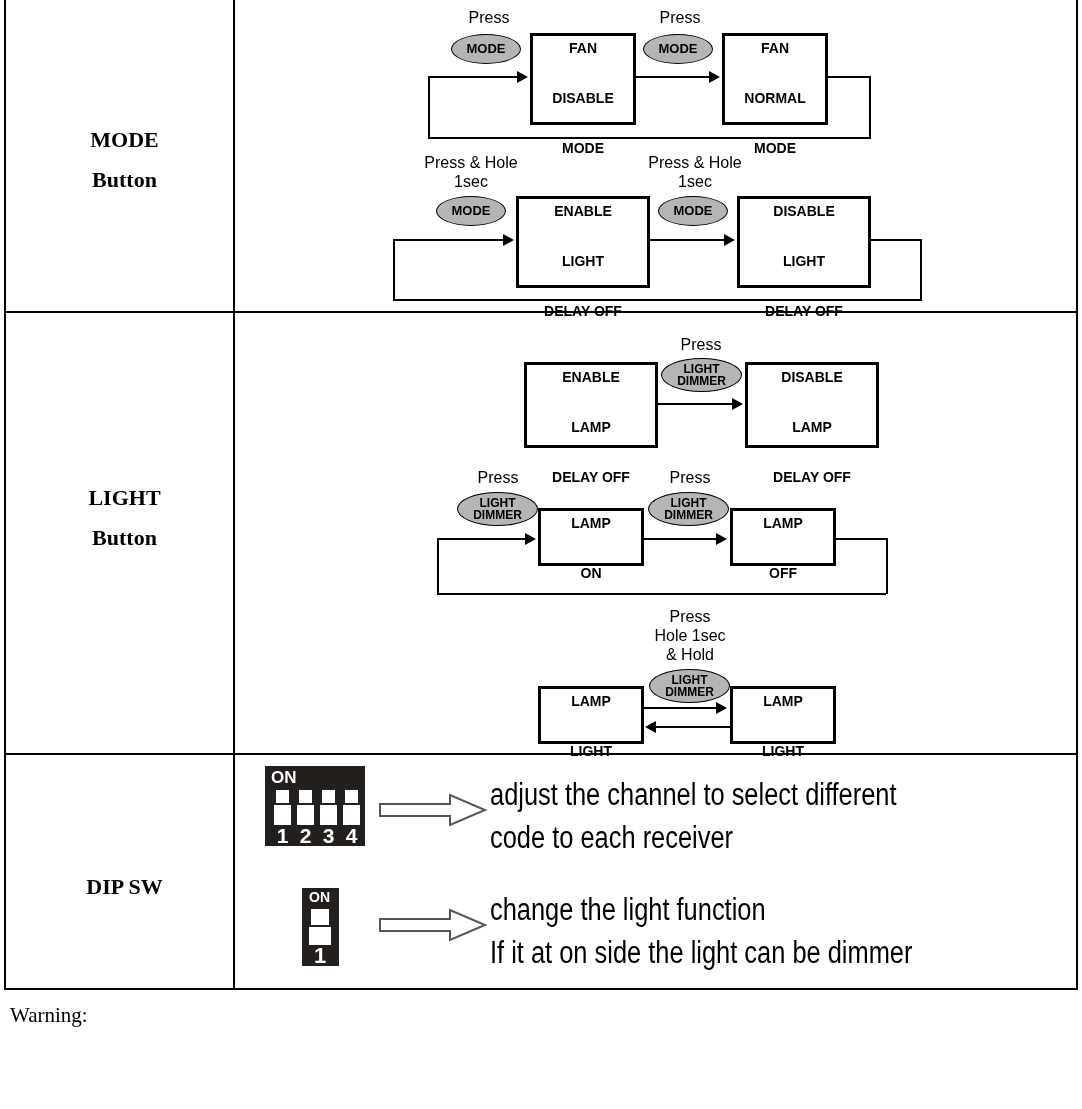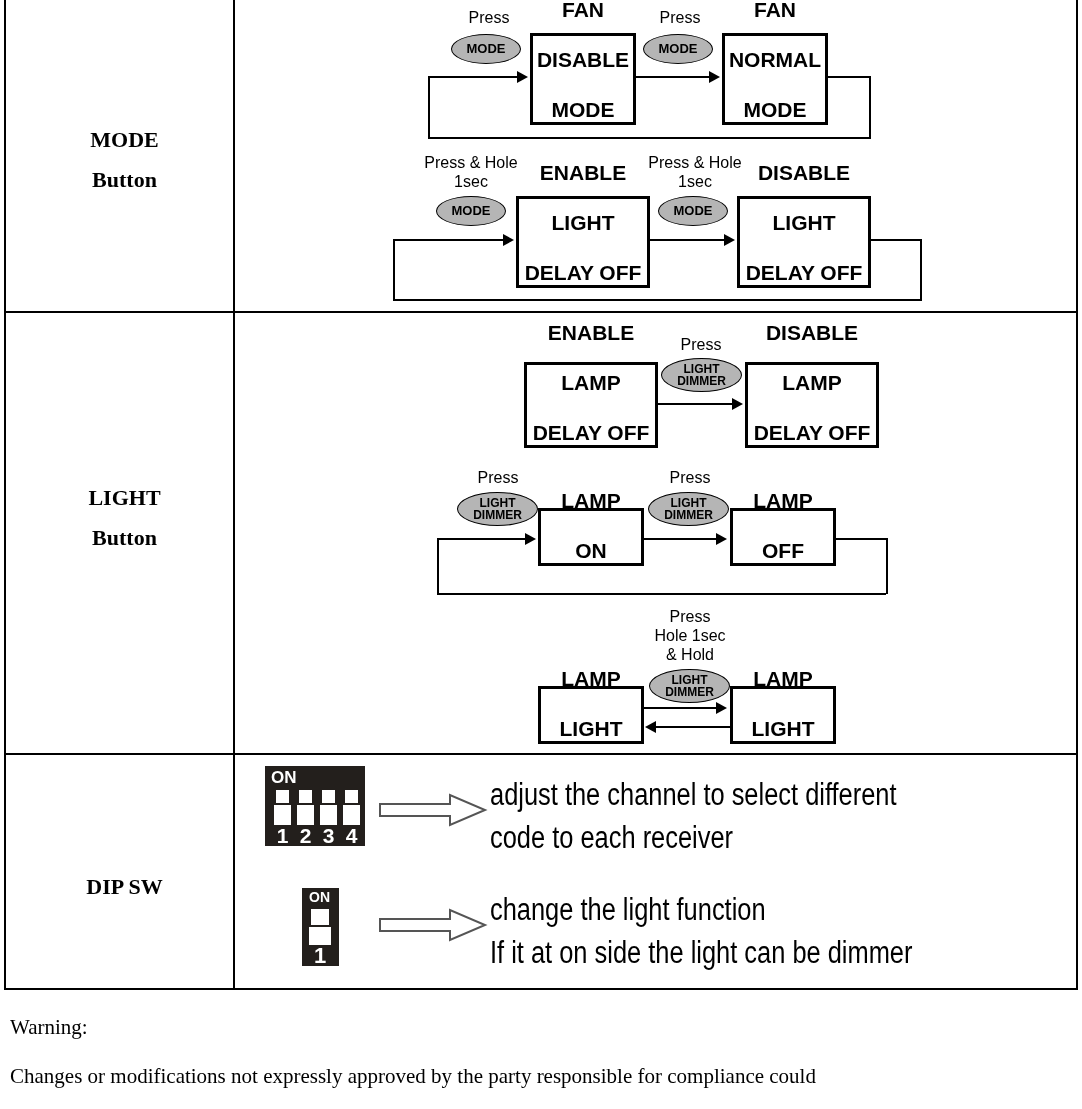--- a/index.html
+++ b/index.html
@@ -55,25 +55,25 @@
   }
 
   
   .state-box {
     position: absolute;
     border: 3px solid #000;
     box-sizing: border-box;
     background: #fff;
     font-family: "Liberation Sans", sans-serif;
     font-weight: bold;
-    font-size: 21px;
+    font-size: 14px;
     line-height: 25px;
     color: #000;
     display: flex;
-    align-items: flex-end;
+    align-items: flex-start;
     justify-content: center;
     text-align: center;
     z-index: 3;
   }
   .state-box span { display: block; width: 100%; }
 
   .btn-ellipse {
     position: absolute;
     background: #b5b5b5;
     border: 1px solid #000;
@@ -187,21 +187,21 @@
   #warning-block {
     position: absolute;
     left: 10px;
     top: 997px;
     width: 1060px;
     font-family: "Liberation Serif", serif;
     font-size: 21px;
     line-height: 37px;
     color: #000;
   }
-  #warning-block div { white-space: nowrap; margin-top: 12px; }
+  #warning-block div { white-space: nowrap; }
 </style>
 </head>
 <body>
 
 <div id="manual-table">
 
   <div class="col-divider" style="left:227px;"></div>
   <div class="row-divider" style="top:311px;"></div>
   <div class="row-divider" style="top:753px;"></div>
 
@@ -422,14 +422,13 @@
 
 <svg class="block-arrow" style="left:378px; top:908px;" width="110" height="34" viewBox="0 0 110 34">
   <polygon points="2,11 72,11 72,2 107,17 72,32 72,23 2,23" fill="#ffffff" stroke="#555555" stroke-width="2"></polygon>
 </svg>
 
 <div class="annot-text" style="left:490px; top:888px;">change the light function</div>
 <div class="annot-text" style="left:490px; top:931px;">If it at on side the light can be dimmer</div>
 
 <div id="warning-block">
   <div>Warning:</div>
-  <div>Changes or modifications not expressly approved by the party responsible for compliance could</div>
 </div>
 
 </body></html>

